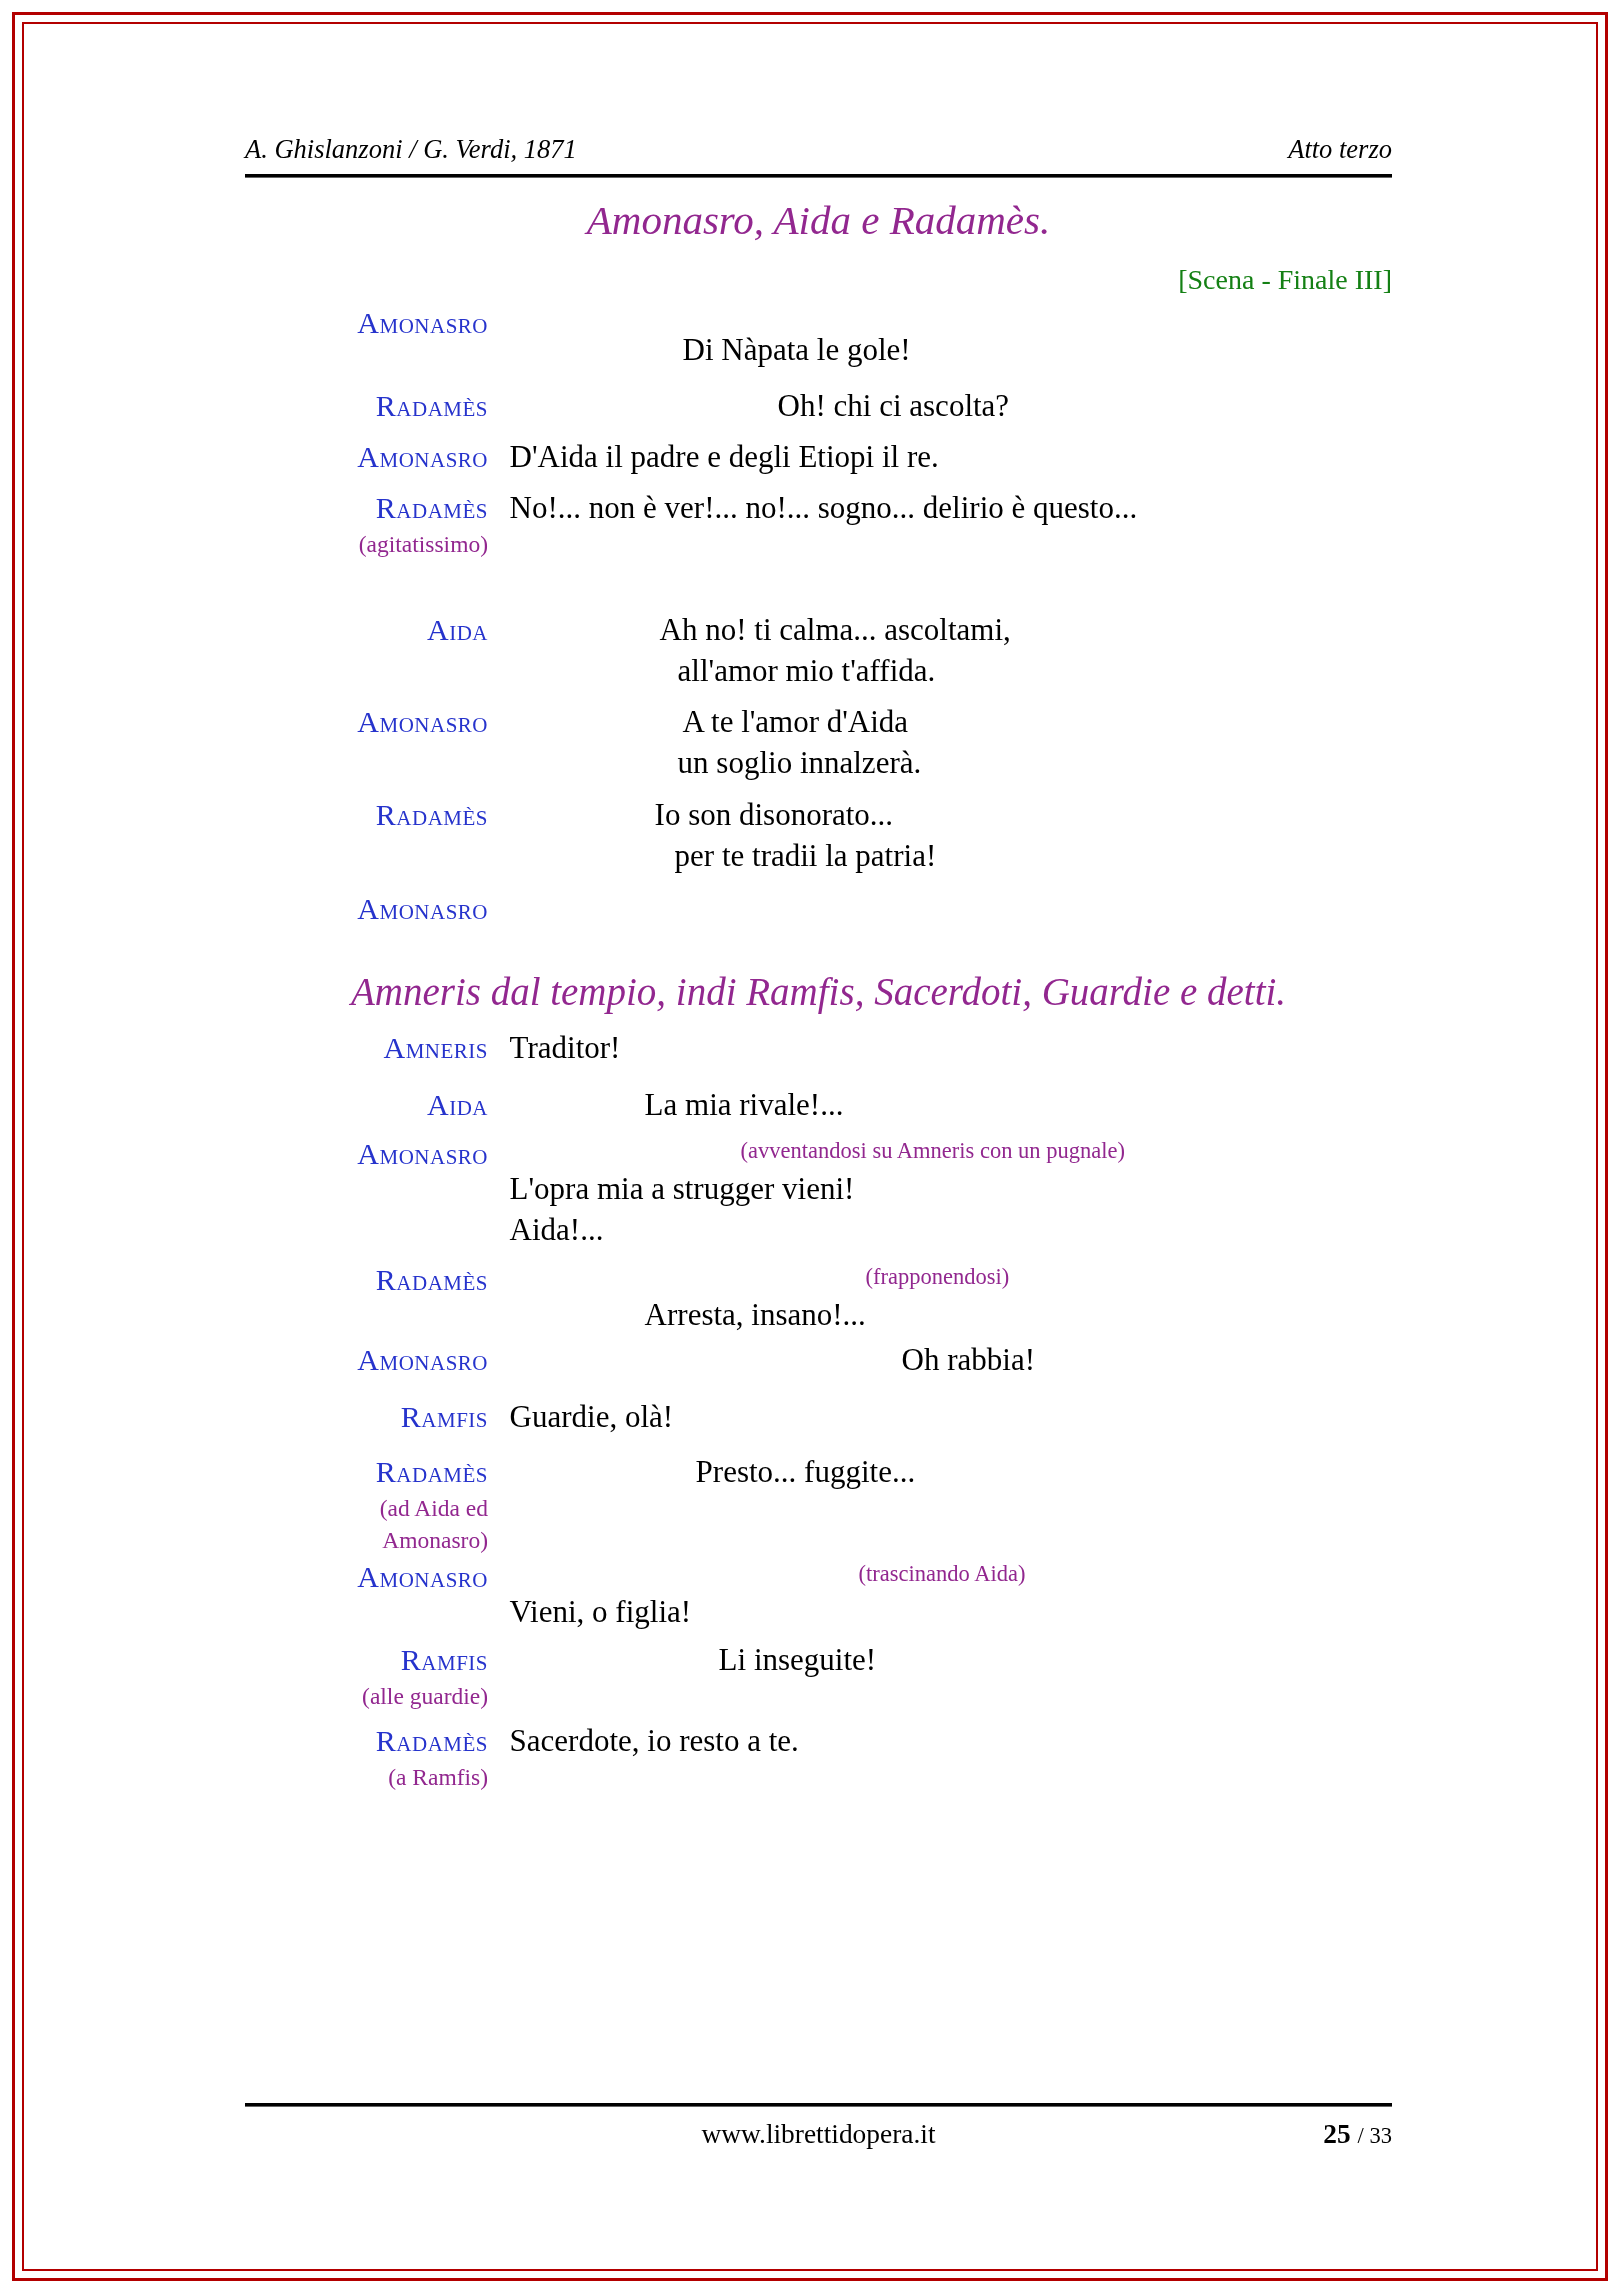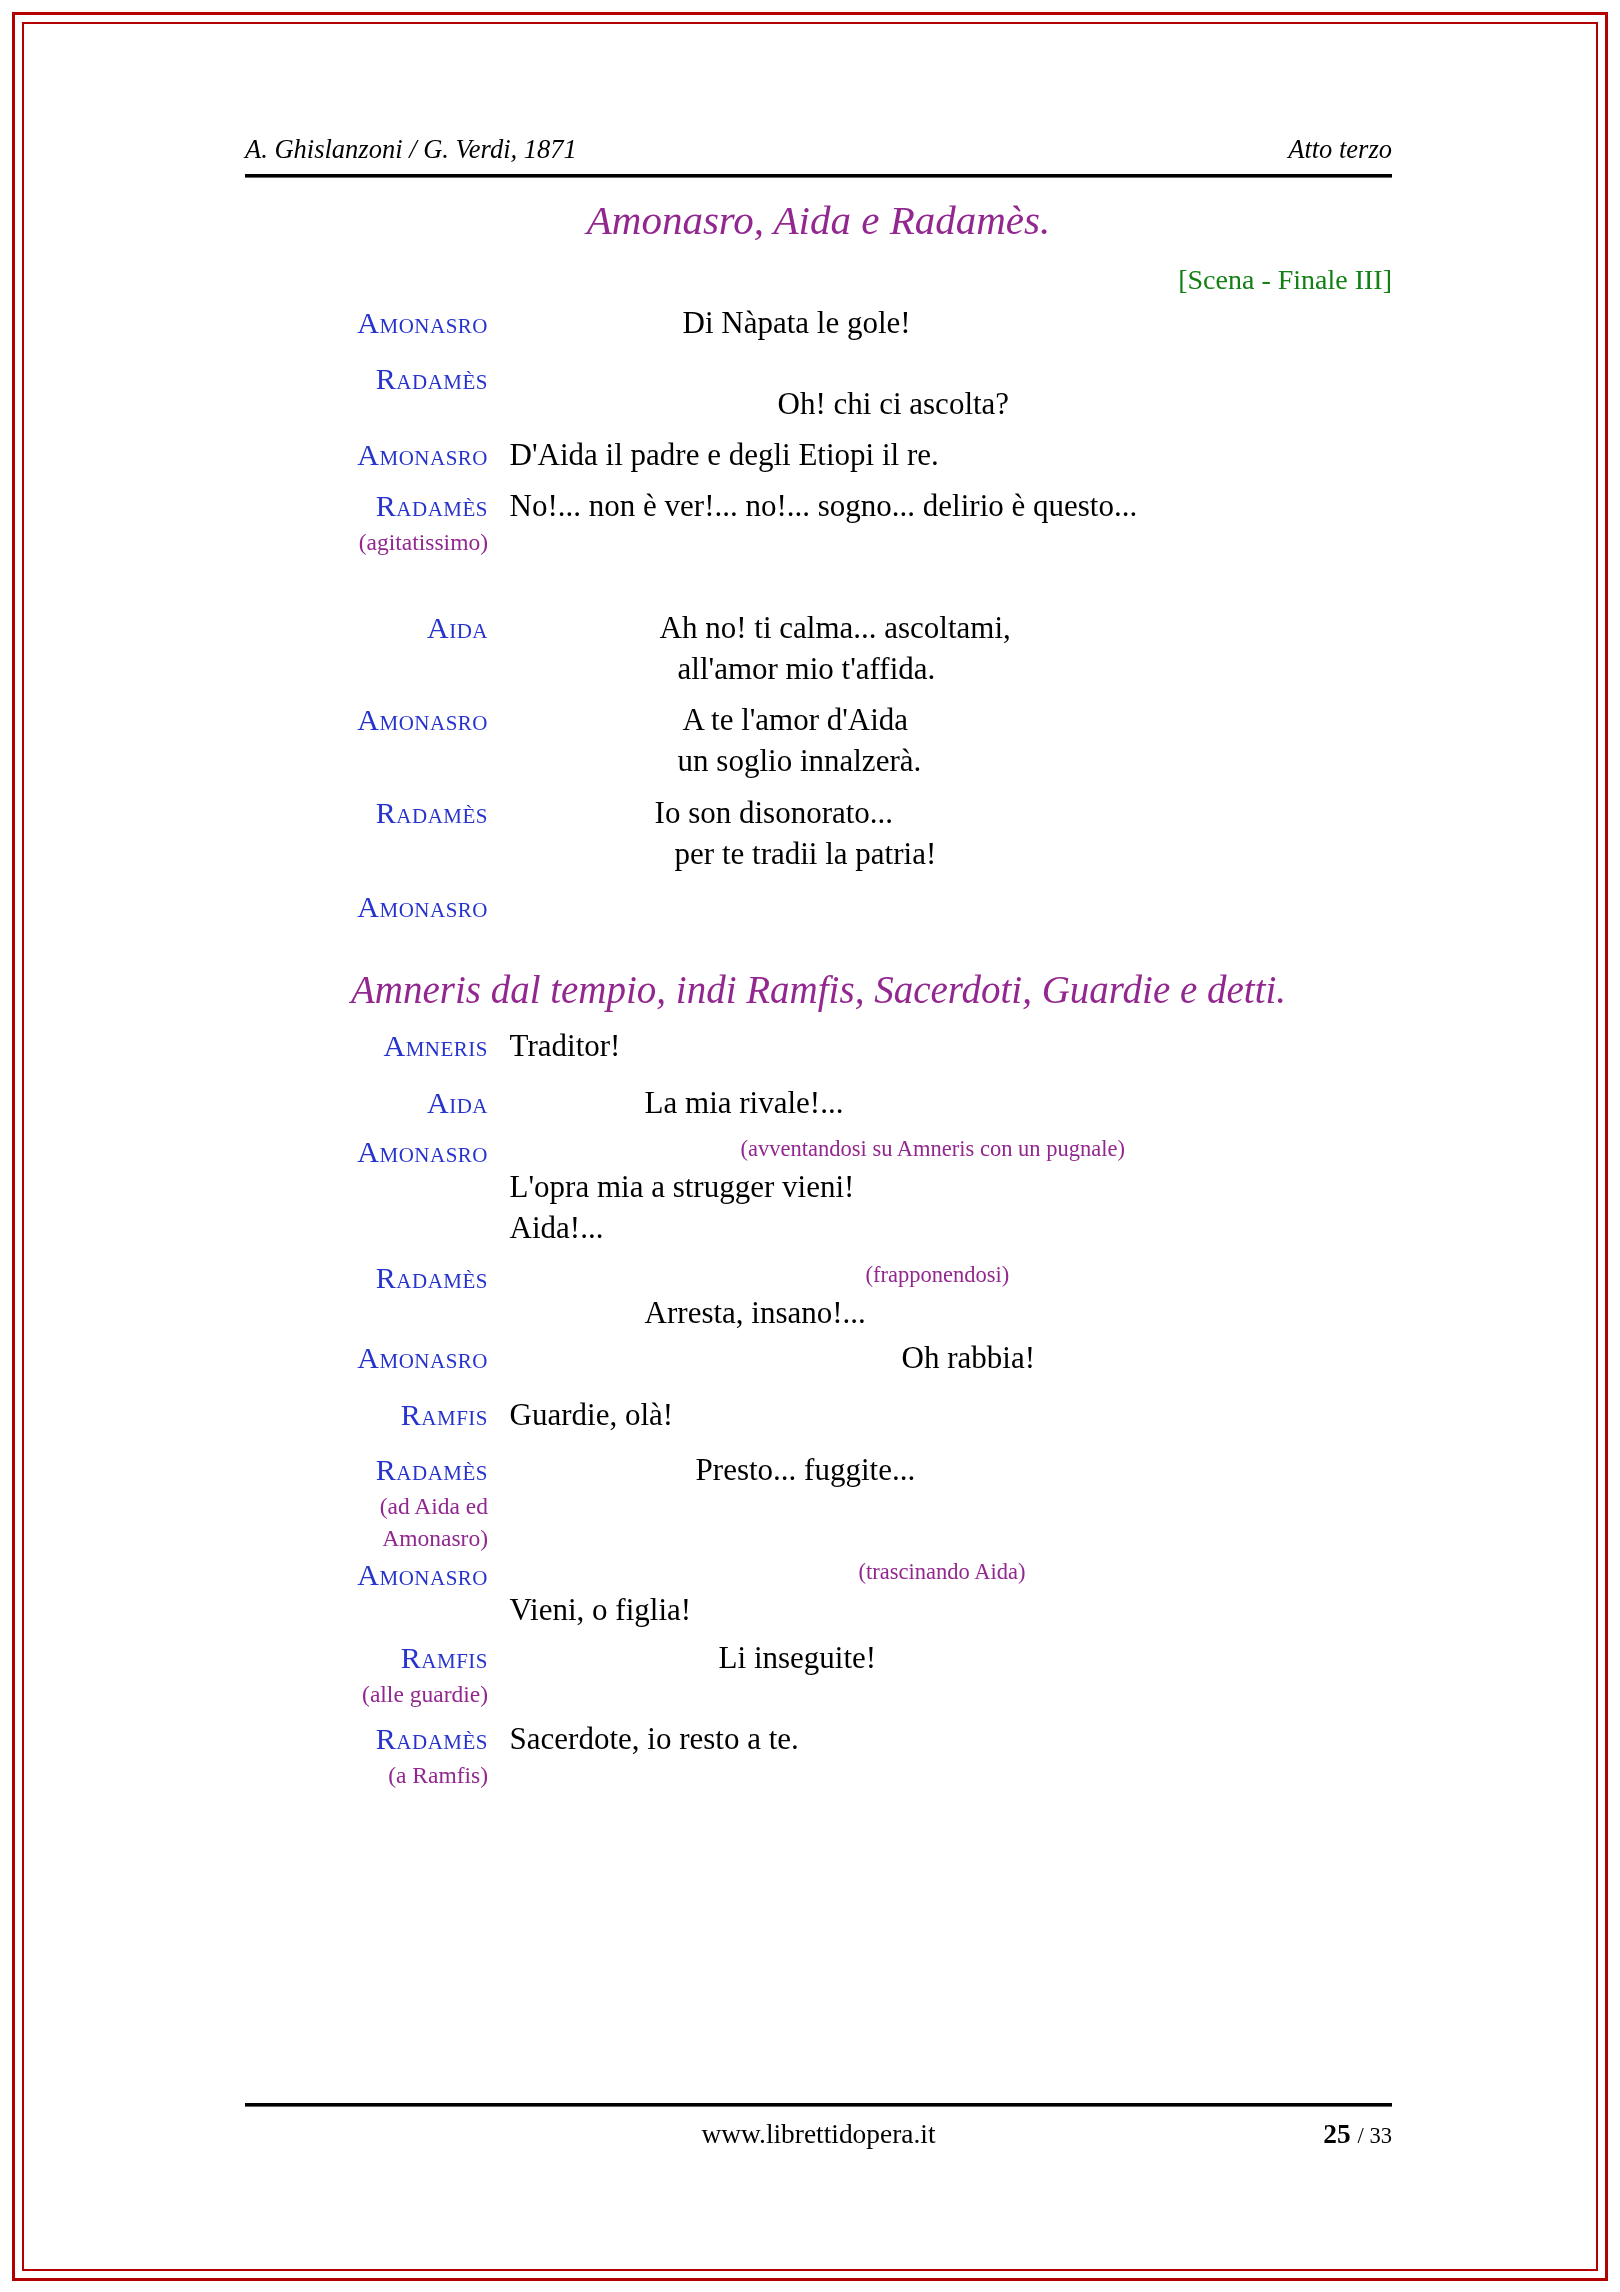--- a/index.html
+++ b/index.html
@@ -59,29 +59,29 @@
   <div class="hdr-rule"></div>
 
   <div class="flow">
       <div class="scene-title centerzone">Amonasro, Aida e Radamès.</div>
       <div class="scene-ref centerzone">[Scena - Finale III]</div>
       <div class="block" style="margin-top: 3.9px;">
         <div class="namecol">
           <span class="speaker">Amonasro</span>
         </div>
         <div class="textcol">
-          <div class="verse" style="padding-left: 173px;">Di Nàpata le gole!</div>
+          <div class="verse" style="padding-left: 173px; margin-top: 27px;">Di Nàpata le gole!</div>
         </div>
       </div>
       <div class="block" style="margin-top: 15.7px;">
         <div class="namecol">
           <span class="speaker">Radamès</span>
         </div>
         <div class="textcol">
-          <div class="verse" style="padding-left: 268px; margin-top: 25px;">Oh! chi ci ascolta?</div>
+          <div class="verse" style="padding-left: 268px;">Oh! chi ci ascolta?</div>
         </div>
       </div>
       <div class="block" style="margin-top: 9.8px;">
         <div class="namecol">
           <span class="speaker">Amonasro</span>
         </div>
         <div class="textcol">
           <div class="verse" style="padding-left: 0px;">D'Aida il padre e degli Etiopi il re.</div>
         </div>
       </div>

